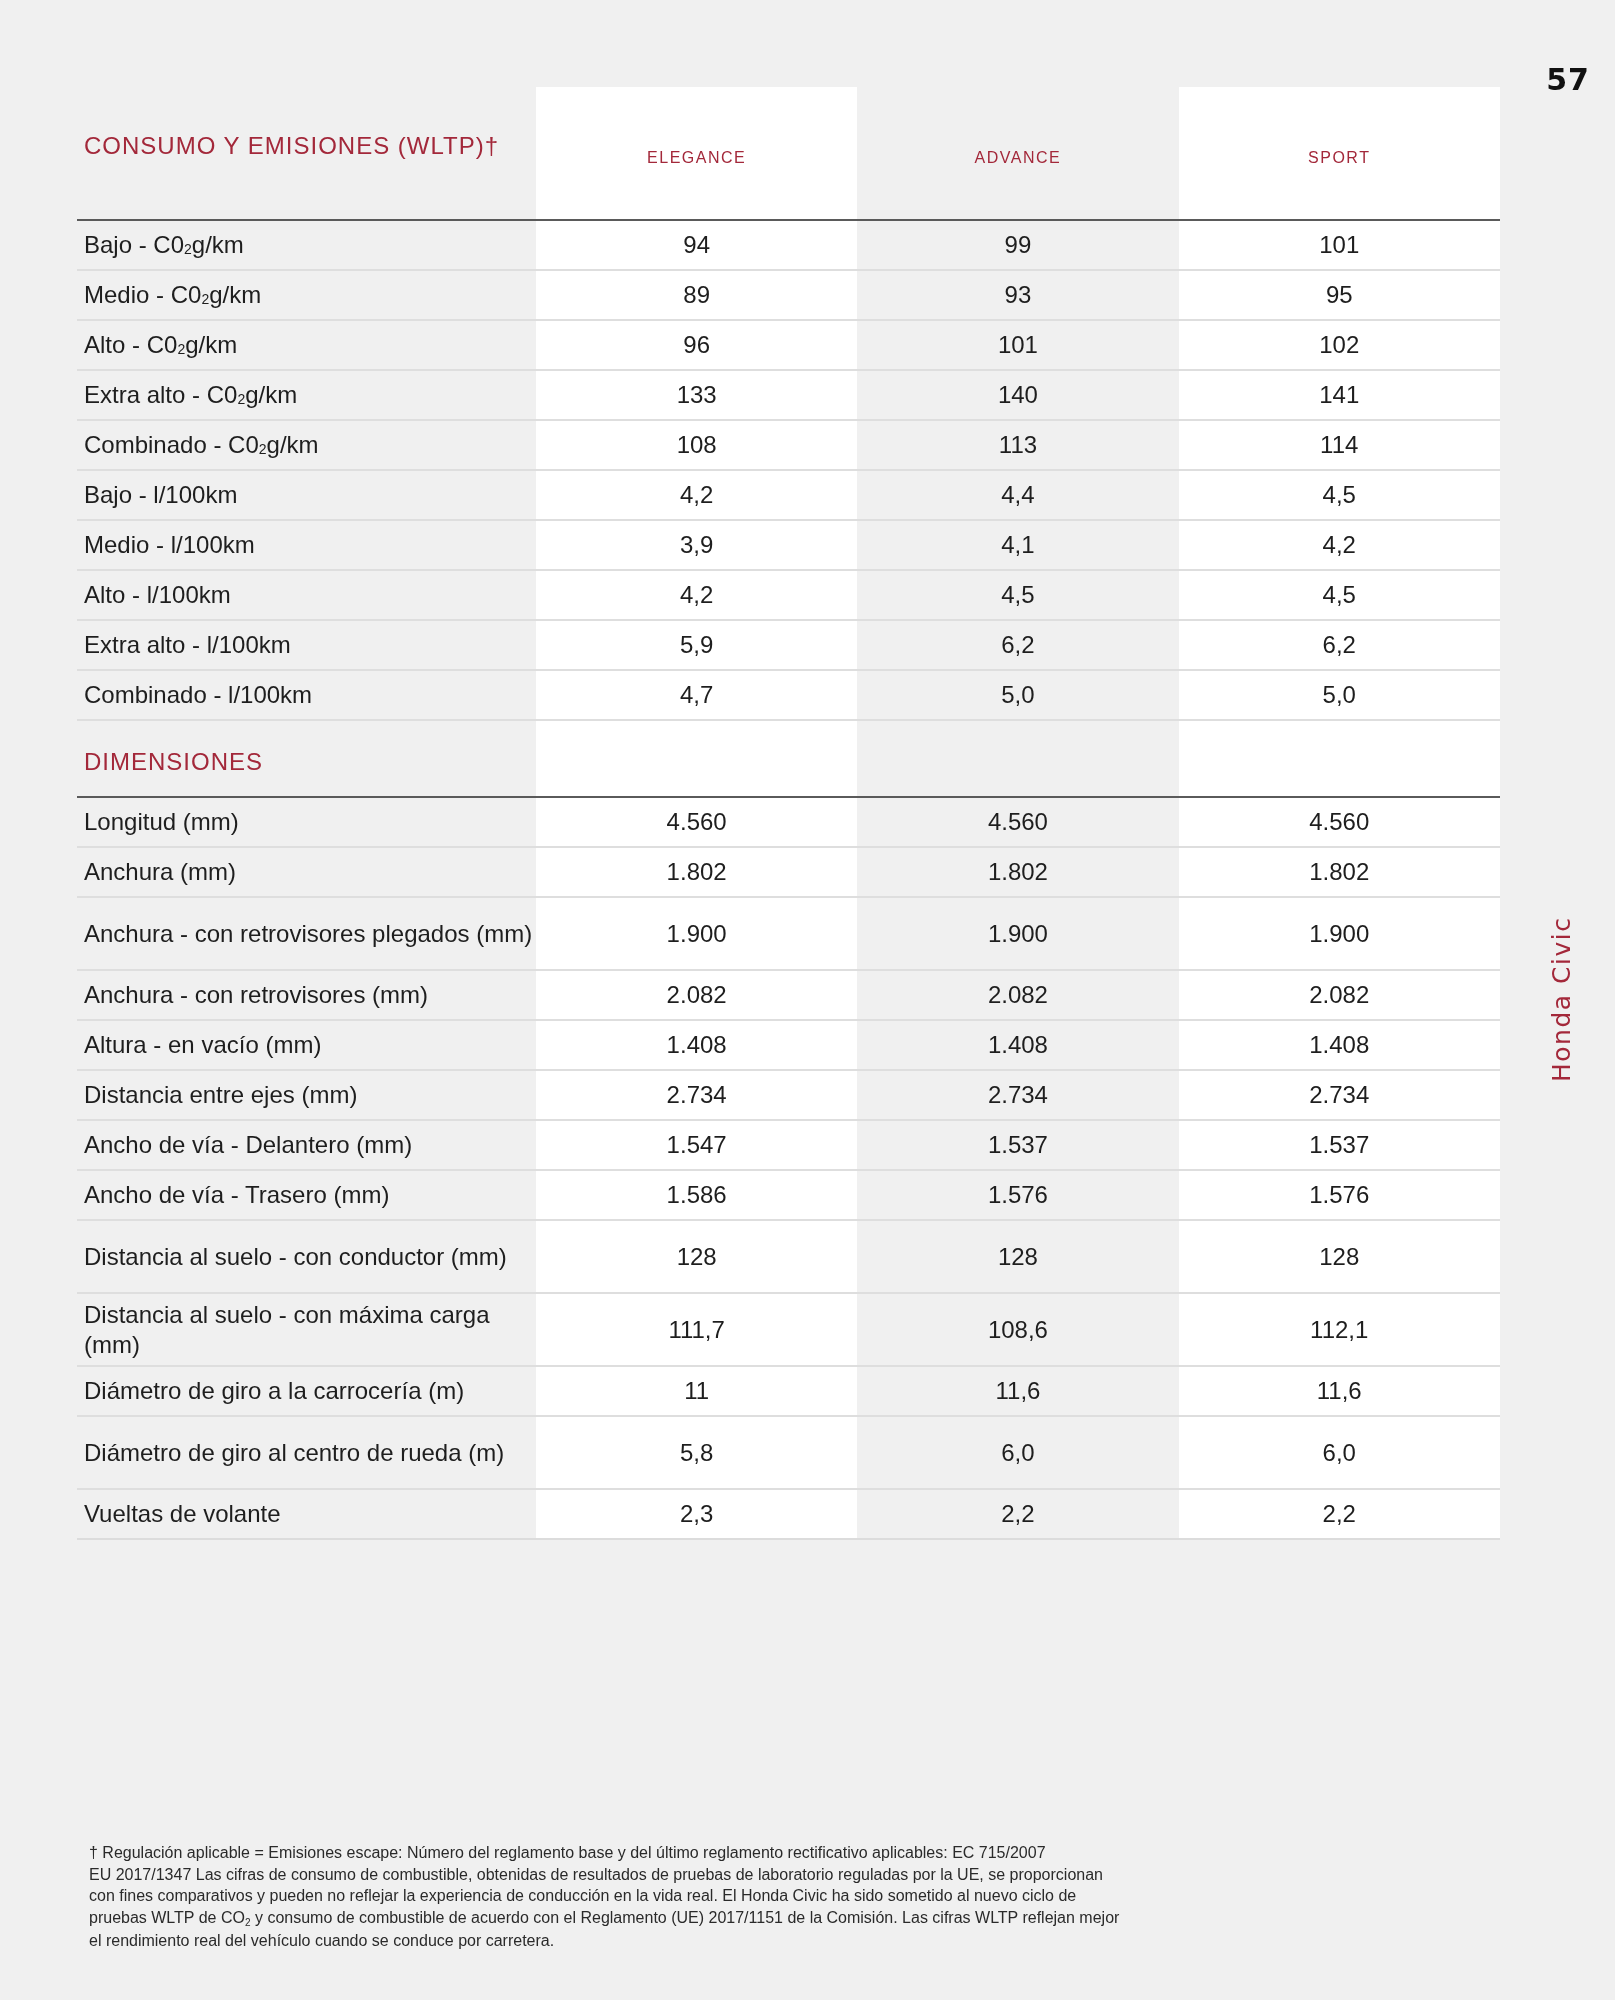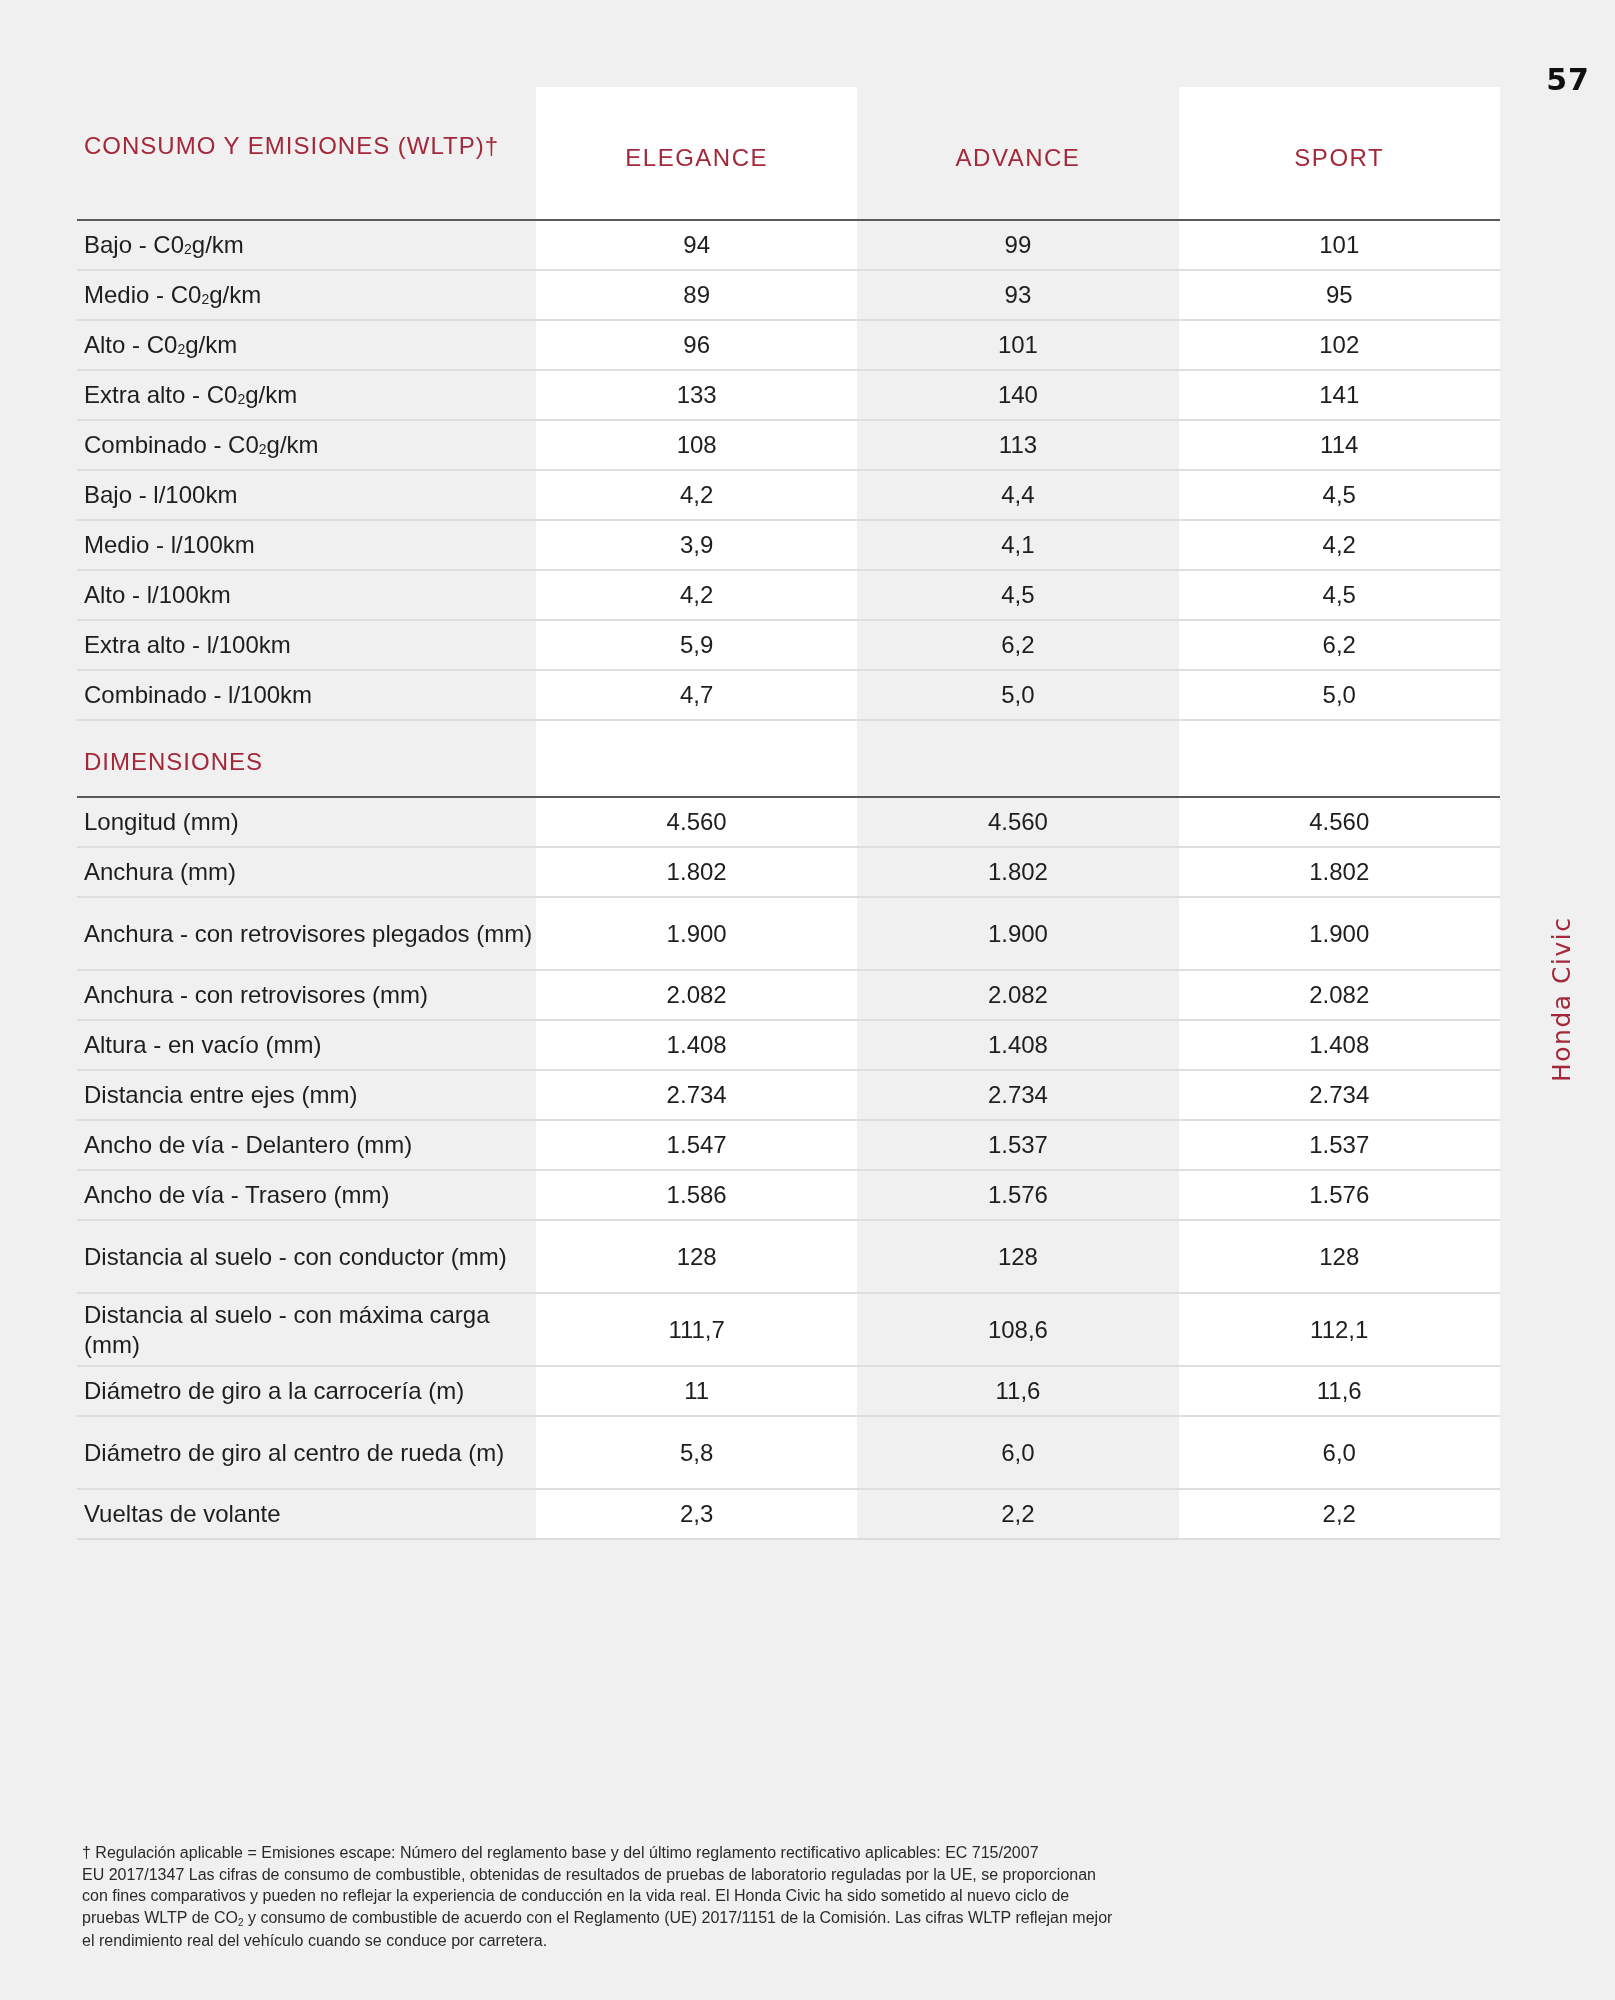--- a/index.html
+++ b/index.html
@@ -37,29 +37,29 @@
   }
   .row.data { border-bottom: 2px solid #dedede; }
   .row.h50 { height: 50px; }
   .row.h73 { height: 73px; }
   .row.last { border-bottom: 2px solid #dcdcdc; }
 
   .head-row { height: 134px; border-bottom: 2px solid #5a5a5a; }
   .head-row .label { align-items: center; padding-bottom: 14px; padding-left: 7px; }
   .head-row .cell { align-items: center; padding-bottom: 6px; }
   .section-title { font-size: 24px; color: #a3283a; letter-spacing: 1px; }
-  .variant { font-size: 24px; color: #a3283a; letter-spacing: 1.5px; margin-top: 16px; }
+  .variant { font-size: 16px; color: #a3283a; letter-spacing: 1.5px; margin-top: 16px; }
 
   .dim-head { height: 77px; border-bottom: 2px solid #5a5a5a; }
   .dim-head .label { padding-left: 7px; padding-top: 6px; }
 
   sub { font-size: 14px; position: relative; top: 4px; vertical-align: baseline; }
 
   .footnote {
-    position: absolute; left: 82px; top: 1842px; width: 1180px;
+    position: absolute; left: 89px; top: 1842px; width: 1180px;
     font-size: 16px; line-height: 21.5px; color: #2a2a2a;
   }
   .footnote p { white-space: nowrap; }
 </style>
 </head>
 <body>
 
 <div class="page-number">57</div>
 <div class="side-title">Honda Civic</div>
 

